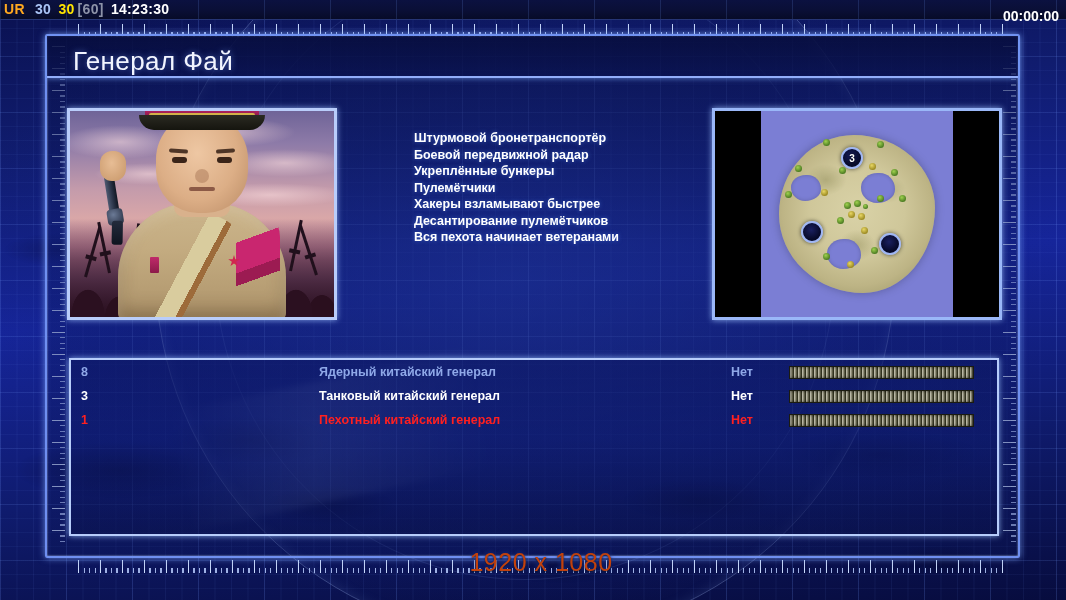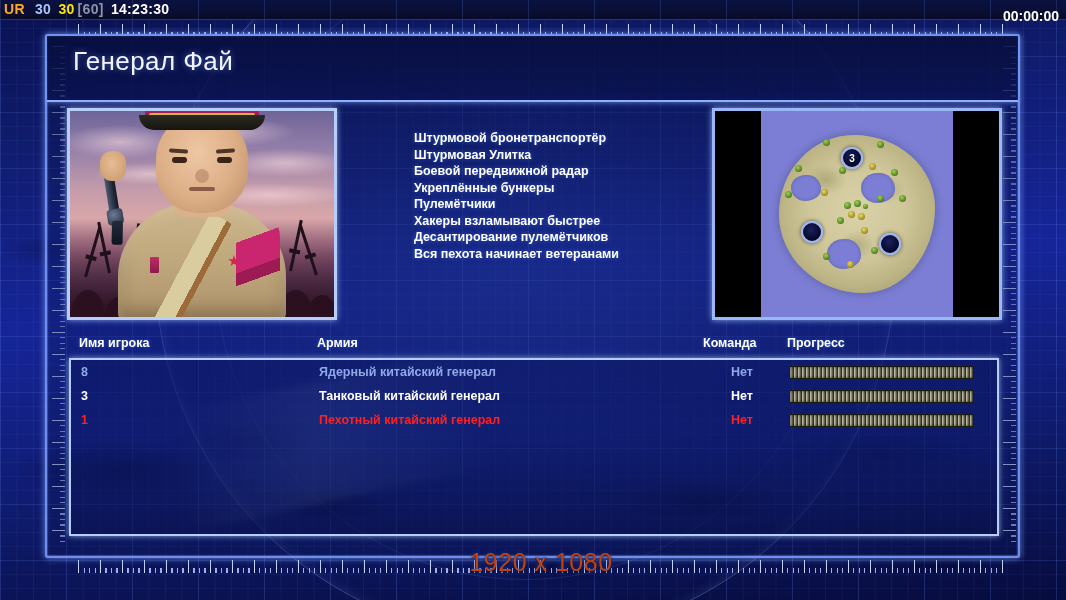--- a/index.html
+++ b/index.html
@@ -115,21 +115,21 @@
   
   #frame {
     position:absolute; left:45px; top:34px; width:975px; height:524px;
     border:2px solid #6f8ff0;
     border-radius:2px;
     box-shadow:0 0 7px rgba(130,170,255,.75), 0 0 2px rgba(200,225,255,.9) inset;
     background:linear-gradient(180deg, rgba(10,18,74,.62) 0%, rgba(14,26,104,.40) 40%, rgba(10,20,80,.30) 100%);
     z-index:10;
   }
   #title-bar {
-    position:absolute; left:0; top:0; width:100%; height:66px;
+    position:absolute; left:0; top:0; width:100%; height:42px;
     border-bottom:2px solid #92aefb;
     box-shadow:0 1px 5px rgba(130,175,255,.55);
     background:linear-gradient(180deg, rgba(7,13,60,.78), rgba(9,17,76,.55));
   }
   #page-title {
     position:absolute; left:26px; top:10px;
     font:400 26px "Liberation Sans", sans-serif;
     color:#f2f5ff; letter-spacing:.4px;
     text-shadow:0 0 6px rgba(120,160,255,.55);
   }
@@ -456,21 +456,20 @@
       <div id="gun">
         <div id="gun-barrel"></div>
         <div id="gun-cyl"></div>
         <div id="gun-grip"></div>
       </div>
       <div id="gun-hand" style="position:absolute; left:30px; bottom:88px; width:26px; height:30px; background:radial-gradient(ellipse at 45% 40%, #e7bd95, #c79668); border-radius:12px;"></div>
     </div>
 
     <div id="abilities">
       <div class="ability">Штурмовой бронетранспортёр</div>
-      <div class="ability">Штурмовая Улитка</div>
       <div class="ability">Боевой передвижной радар</div>
       <div class="ability">Укреплённые бункеры</div>
       <div class="ability">Пулемётчики</div>
       <div class="ability">Хакеры взламывают быстрее</div>
       <div class="ability">Десантирование пулемётчиков</div>
       <div class="ability">Вся пехота начинает ветеранами</div>
     </div>
 
     <div id="map-box">
       <div id="map-inner">
@@ -504,26 +503,20 @@
         <div class="tree" style="left:138px; top:84px;"></div>
         <div class="tree" style="left:76px; top:106px;"></div>
         <div class="tree gold" style="left:100px; top:116px;"></div>
         <div class="tree" style="left:62px; top:142px;"></div>
         <div class="tree" style="left:110px; top:136px;"></div>
         <div class="tree gold" style="left:86px; top:150px;"></div>
       </div>
     </div>
   </div>
 
-  <div id="thead">
-    <div class="th" style="left:10px;">Имя игрока</div>
-    <div class="th" style="left:248px;">Армия</div>
-    <div class="th" style="left:634px;">Команда</div>
-    <div class="th" style="left:718px;">Прогресс</div>
-  </div>
 
   <div id="list-panel">
     <div class="prow" style="top:2px;">
       <div class="pcell name" style="color:#8fa8e8;">8</div>
       <div class="pcell army" style="color:#8fa8e8;">Ядерный китайский генерал</div>
       <div class="pcell team" style="color:#8fa8e8;">Нет</div>
       <div class="pbar"></div>
     </div>
     <div class="prow" style="top:26px;">
       <div class="pcell name" style="color:#ffffff;">3</div>

